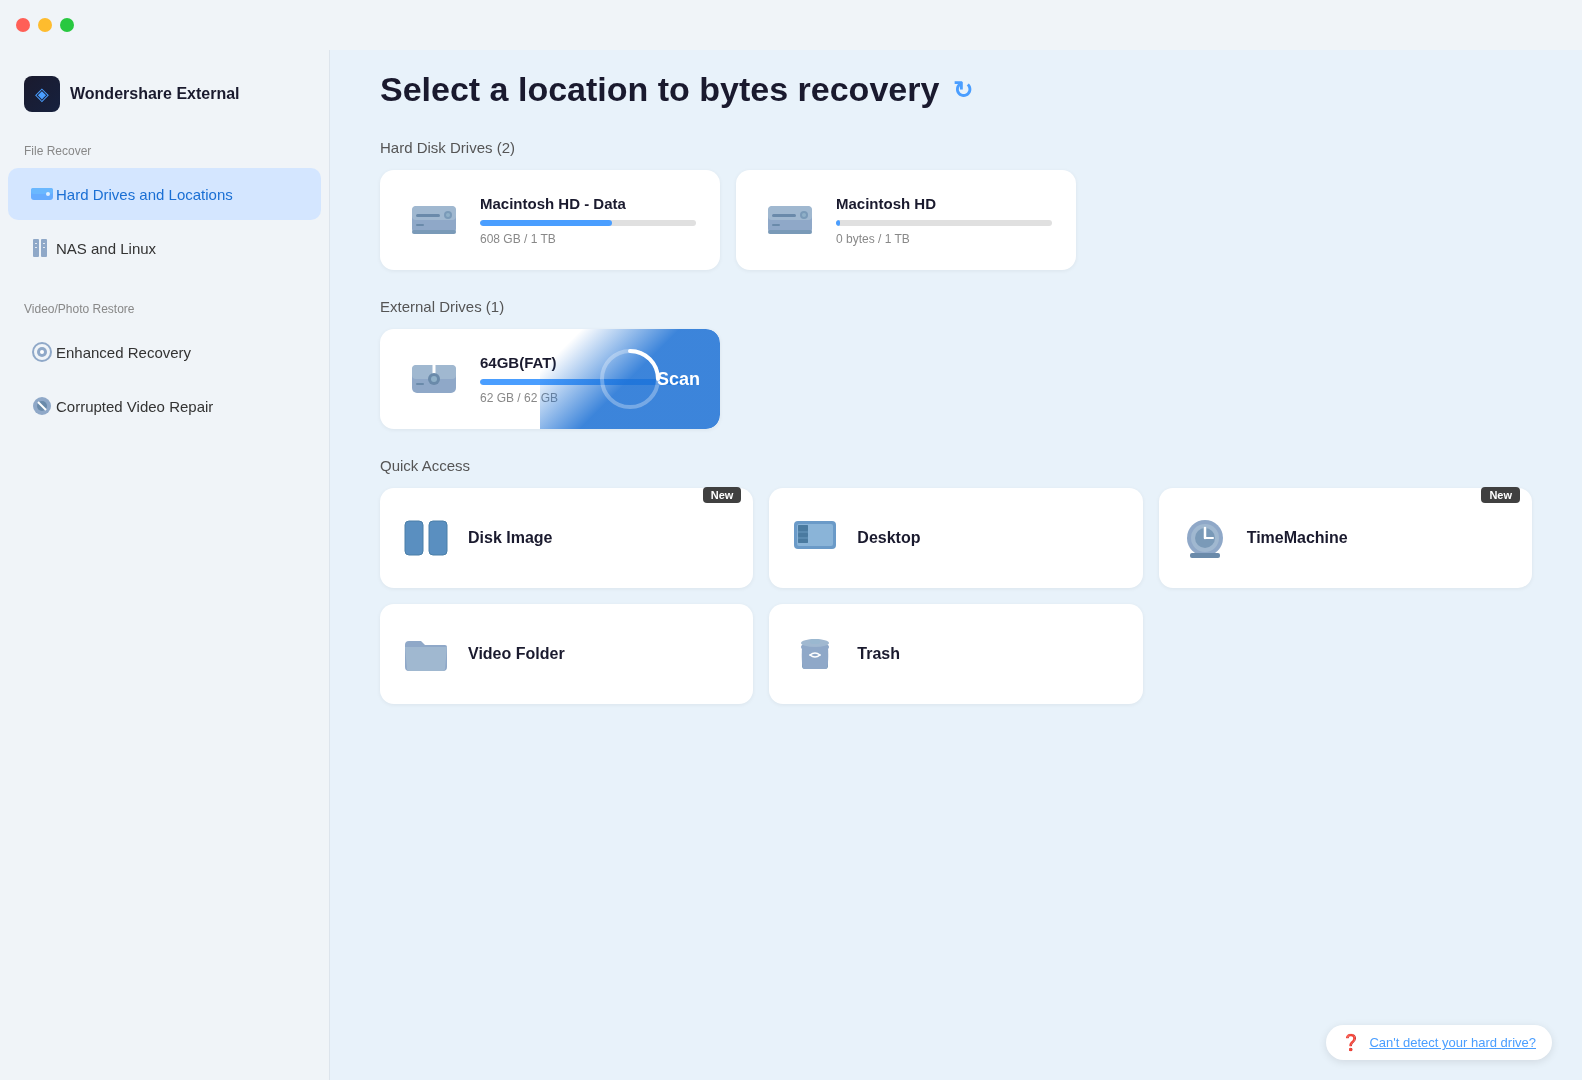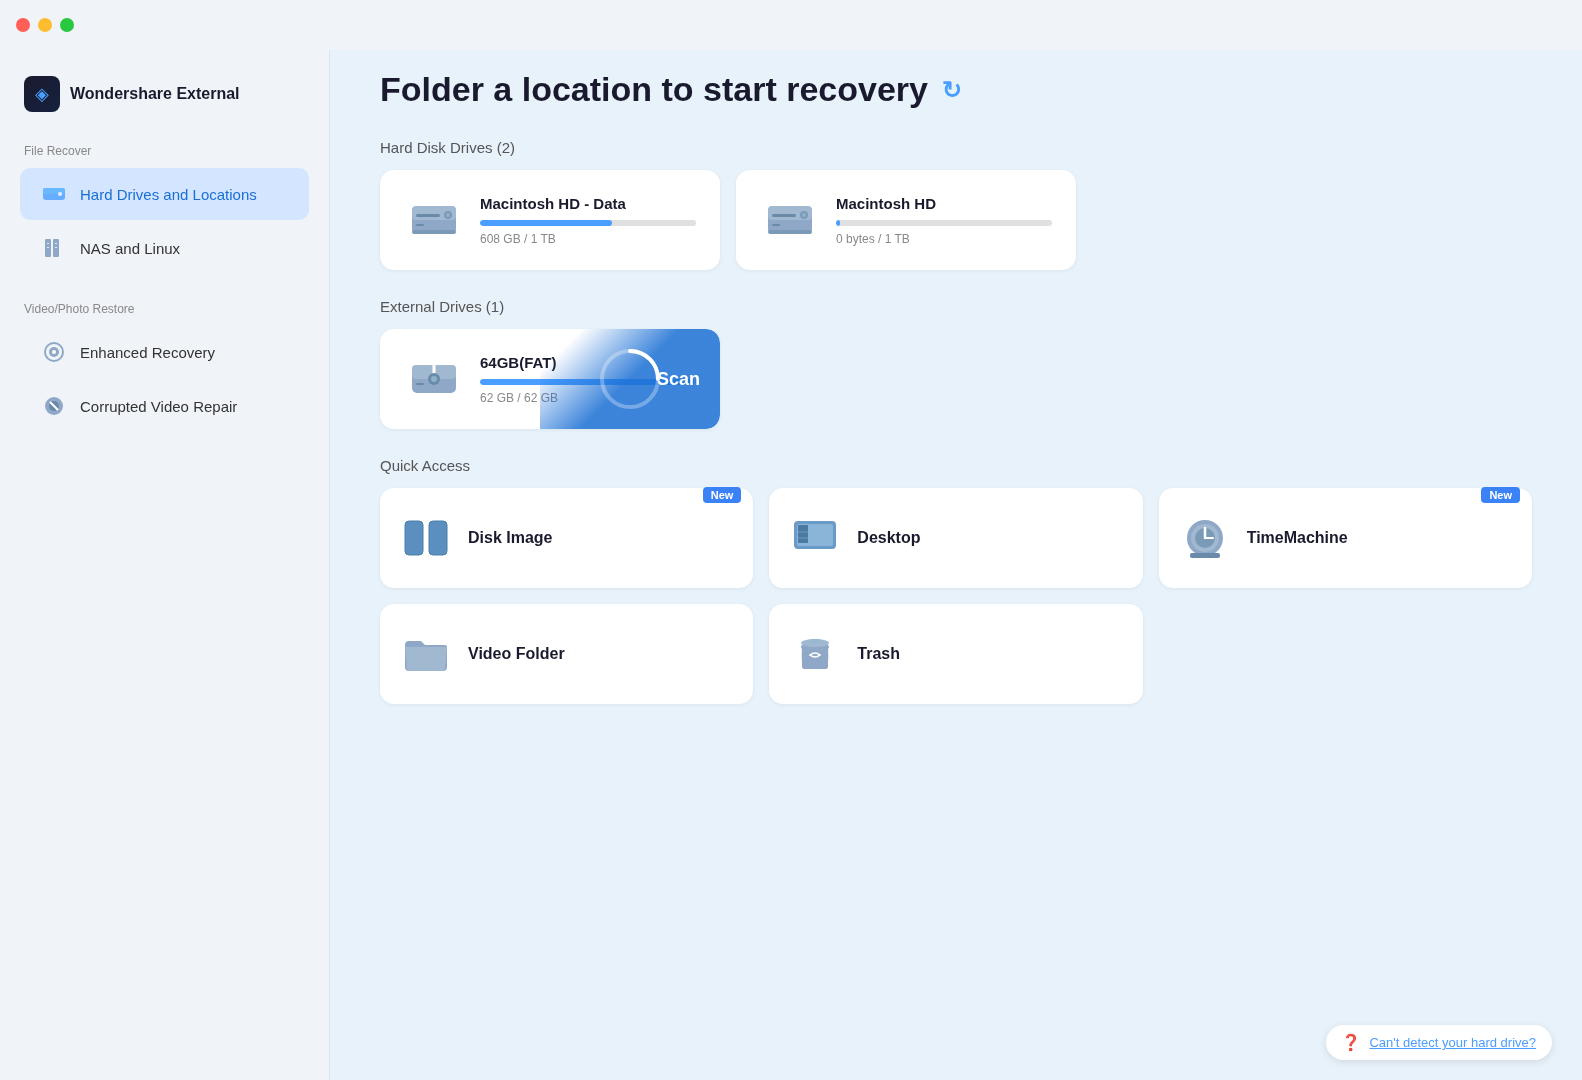--- a/index.html
+++ b/index.html
@@ -66,25 +66,25 @@
     }
     .sidebar-section-label {
       font-size: 12px;
       color: #888;
       padding: 8px 24px 8px;
       font-weight: 500;
     }
     .sidebar-item {
       display: flex;
       align-items: center;
-      gap: 12px;
+      gap: 0;
       padding: 12px 20px;
       cursor: pointer;
       border-radius: 10px;
-      margin: 2px 20px;
+      margin: 2px 8px;
       font-size: 15px;
       font-weight: 500;
       color: #333;
     }
     .sidebar-item.active {
       background: #d4e6ff;
       color: #1a6fd4;
     }
     .sidebar-icon {
       width: 28px; height: 28px;
@@ -224,21 +224,21 @@
       align-items: center;
       gap: 16px;
       cursor: pointer;
       box-shadow: 0 1px 4px rgba(0,0,0,0.06);
       position: relative;
       transition: box-shadow 0.2s;
     }
     .new-badge {
       position: absolute;
       top: -1px; right: 12px;
-      background: #3b82f6;
+      background: #404040;
       color: white;
       font-size: 11px;
       font-weight: 700;
       padding: 2px 8px;
       border-radius: 4px;
     }
     .quick-icon {
       width: 52px; height: 52px;
       display: flex; align-items: center; justify-content: center;
       font-size: 32px;
@@ -371,21 +371,21 @@
     </div>
     <div class="header-icon">
       <svg width="22" height="22" viewBox="0 0 22 22" fill="none">
         <rect x="2" y="5" width="18" height="13" rx="2" stroke="#555" stroke-width="1.8"></rect>
         <path d="M2 7l9 6 9-6" stroke="#555" stroke-width="1.8"></path>
       </svg>
     </div>
   </div>
 
   <div class="page-title">
-    <span>Folder a location to start recovery</span>
+    <span>Select a location to bytes recovery</span>
     <span class="refresh-icon">↻</span>
   </div>
 
   <div class="section-label">Hard Disk Drives (2)</div>
   <div class="drives-grid">
 
     <div class="drive-card">
       <div class="drive-icon">
         <svg width="56" height="56" viewBox="0 0 56 56">
           <rect x="6" y="14" width="44" height="28" rx="5" fill="#8fa8c8"></rect>

